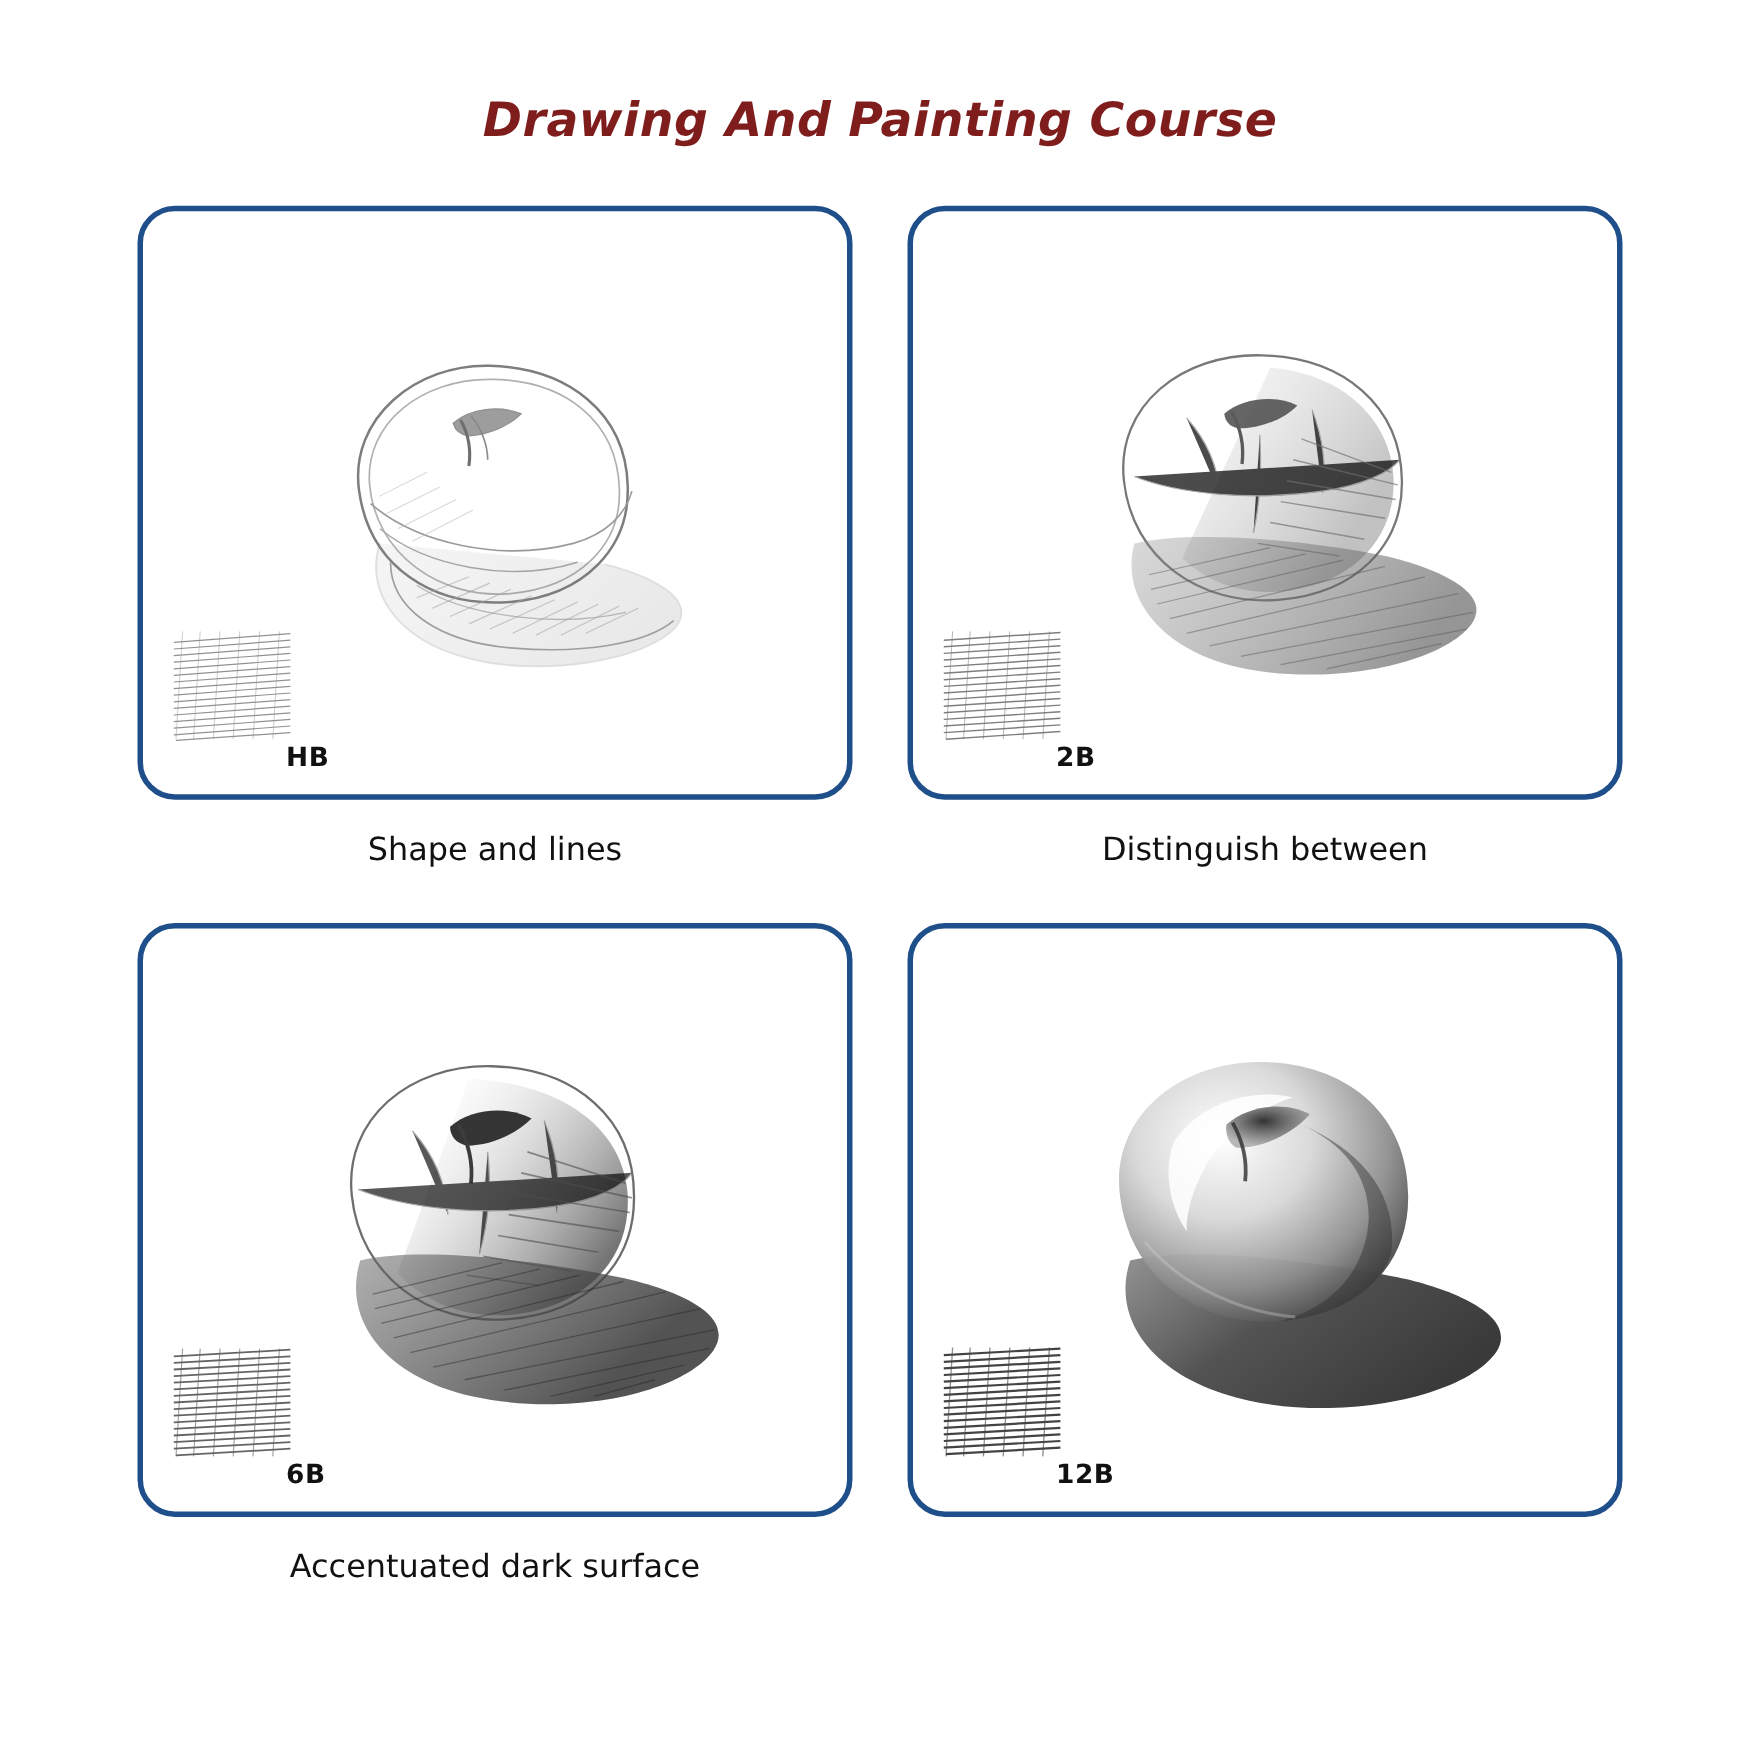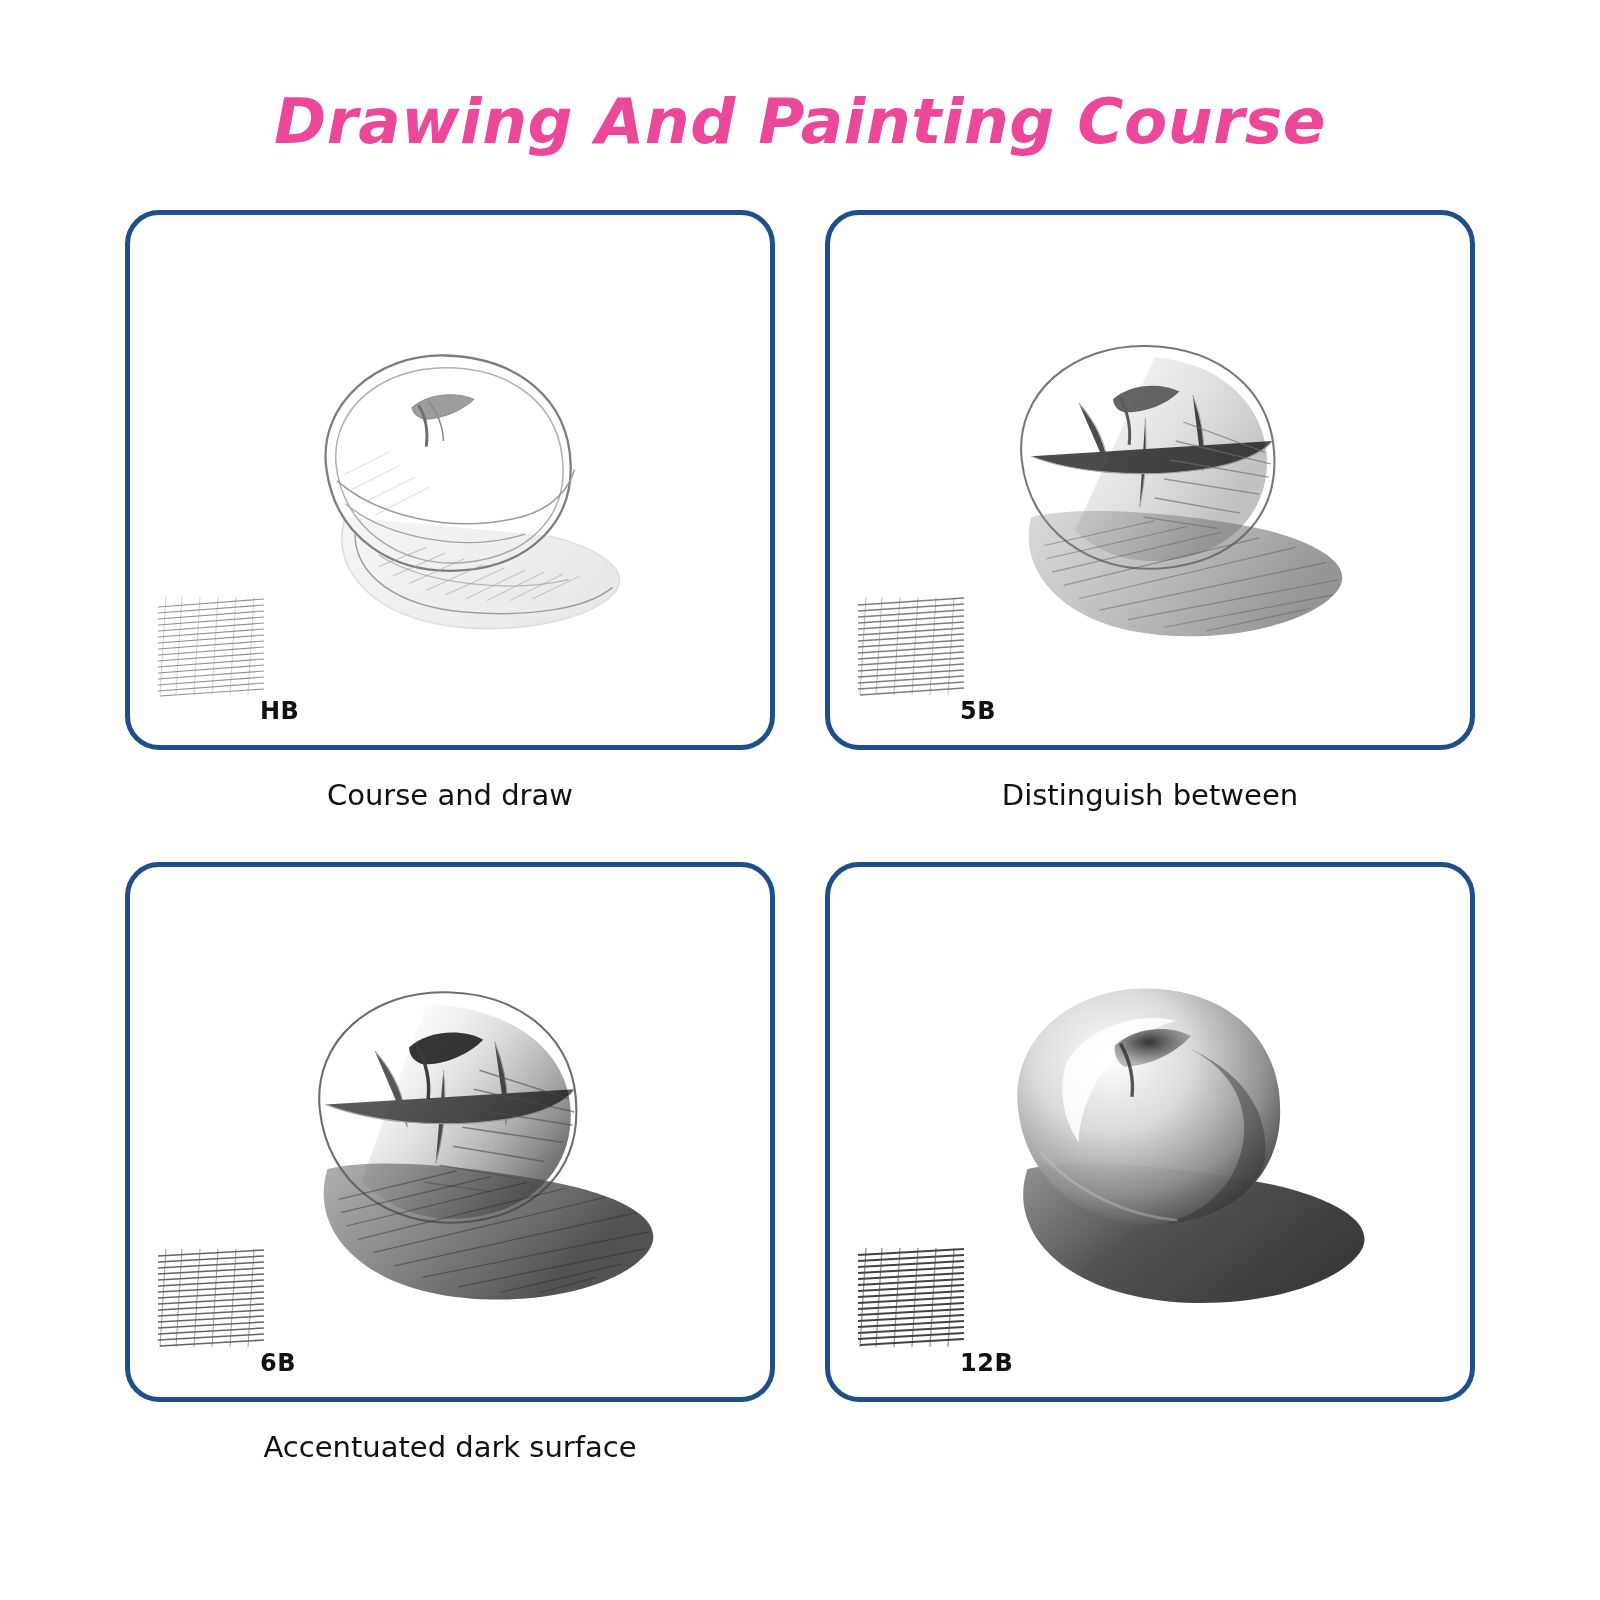--- a/index.html
+++ b/index.html
@@ -16,25 +16,25 @@
   }
   .page {
     width: 1600px;
     height: 1600px;
     position: relative;
     box-sizing: border-box;
     padding: 0;
   }
   .title {
     text-align: center;
-    font-size: 63px;
+    font-size: 43px;
     font-weight: bold;
     font-style: italic;
     letter-spacing: 0.5px;
-    color: #ec4899;
+    color: #7f1d1d;
     margin: 0;
     padding-top: 85px;
     font-family: "DejaVu Sans", sans-serif;
   }
   .grid {
     margin-top: 52px;
     display: grid;
     grid-template-columns: 1fr 1fr;
     grid-template-rows: auto auto;
     column-gap: 0px;
@@ -173,21 +173,21 @@
                 <path d="M48 4 L42 102"></path>
               <path d="M66 4 L60 102"></path>
                 <path d="M84 4 L78 102"></path>
                 <path d="M102 4 L96 102"></path>
             </g>
           </svg>
           <div class="grade">HB</div>
         </div>
       </div>
       <div class="caption">
-        <div>Course and draw</div>
+        <div>Shape and lines</div>
       </div>
     </div>
 
     <div class="cell">
       <div class="card">
         <div class="card-inner">
           <svg class="drawing" viewBox="0 0 650 540">
             <defs>
               <linearGradient id="g2a" x1="0.1" y1="0" x2="0.9" y2="0.6">
                 <stop offset="0%" stop-color="#cccccc" stop-opacity="0.25"></stop>
@@ -251,21 +251,21 @@
             </g>
             <g stroke="#777" stroke-width="0.9" opacity="0.55">
               <path d="M14 4 L8 102"></path>
                 <path d="M30 4 L24 102"></path>
                 <path d="M48 4 L42 102"></path>
               <path d="M66 4 L60 102"></path>
                 <path d="M84 4 L78 102"></path>
                 <path d="M102 4 L96 102"></path>
             </g>
           </svg>
-          <div class="grade">5B</div>
+          <div class="grade">2B</div>
         </div>
       </div>
       <div class="caption">
         <div>Distinguish between</div>
       </div>
     </div>
 
     <div class="cell">
       <div class="card">
         <div class="card-inner">

